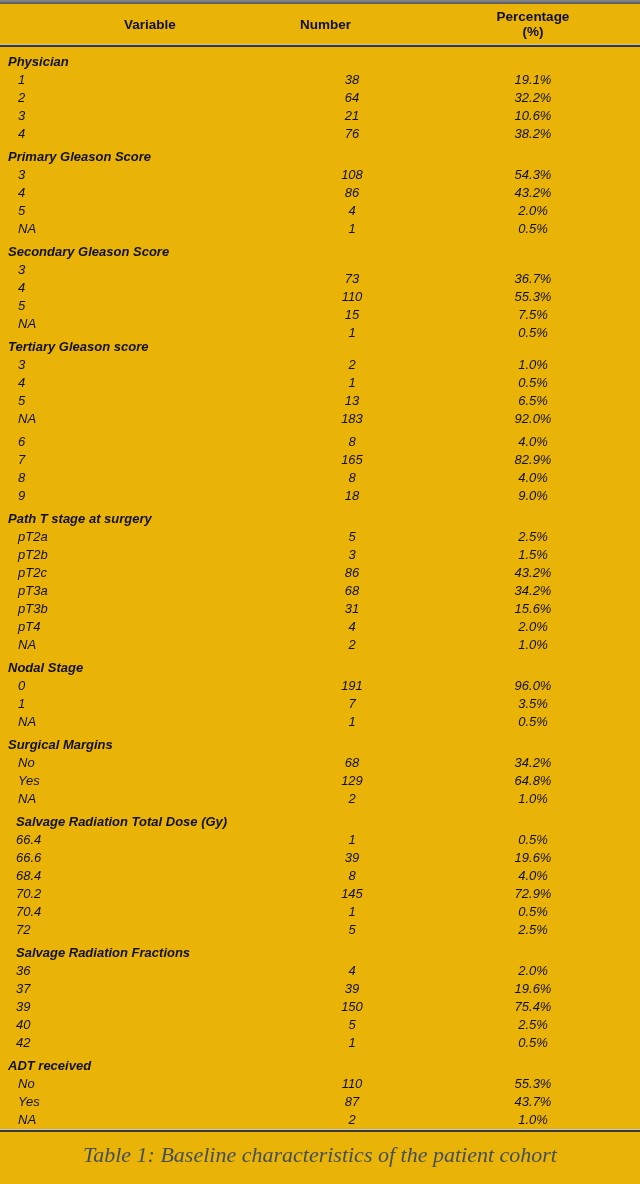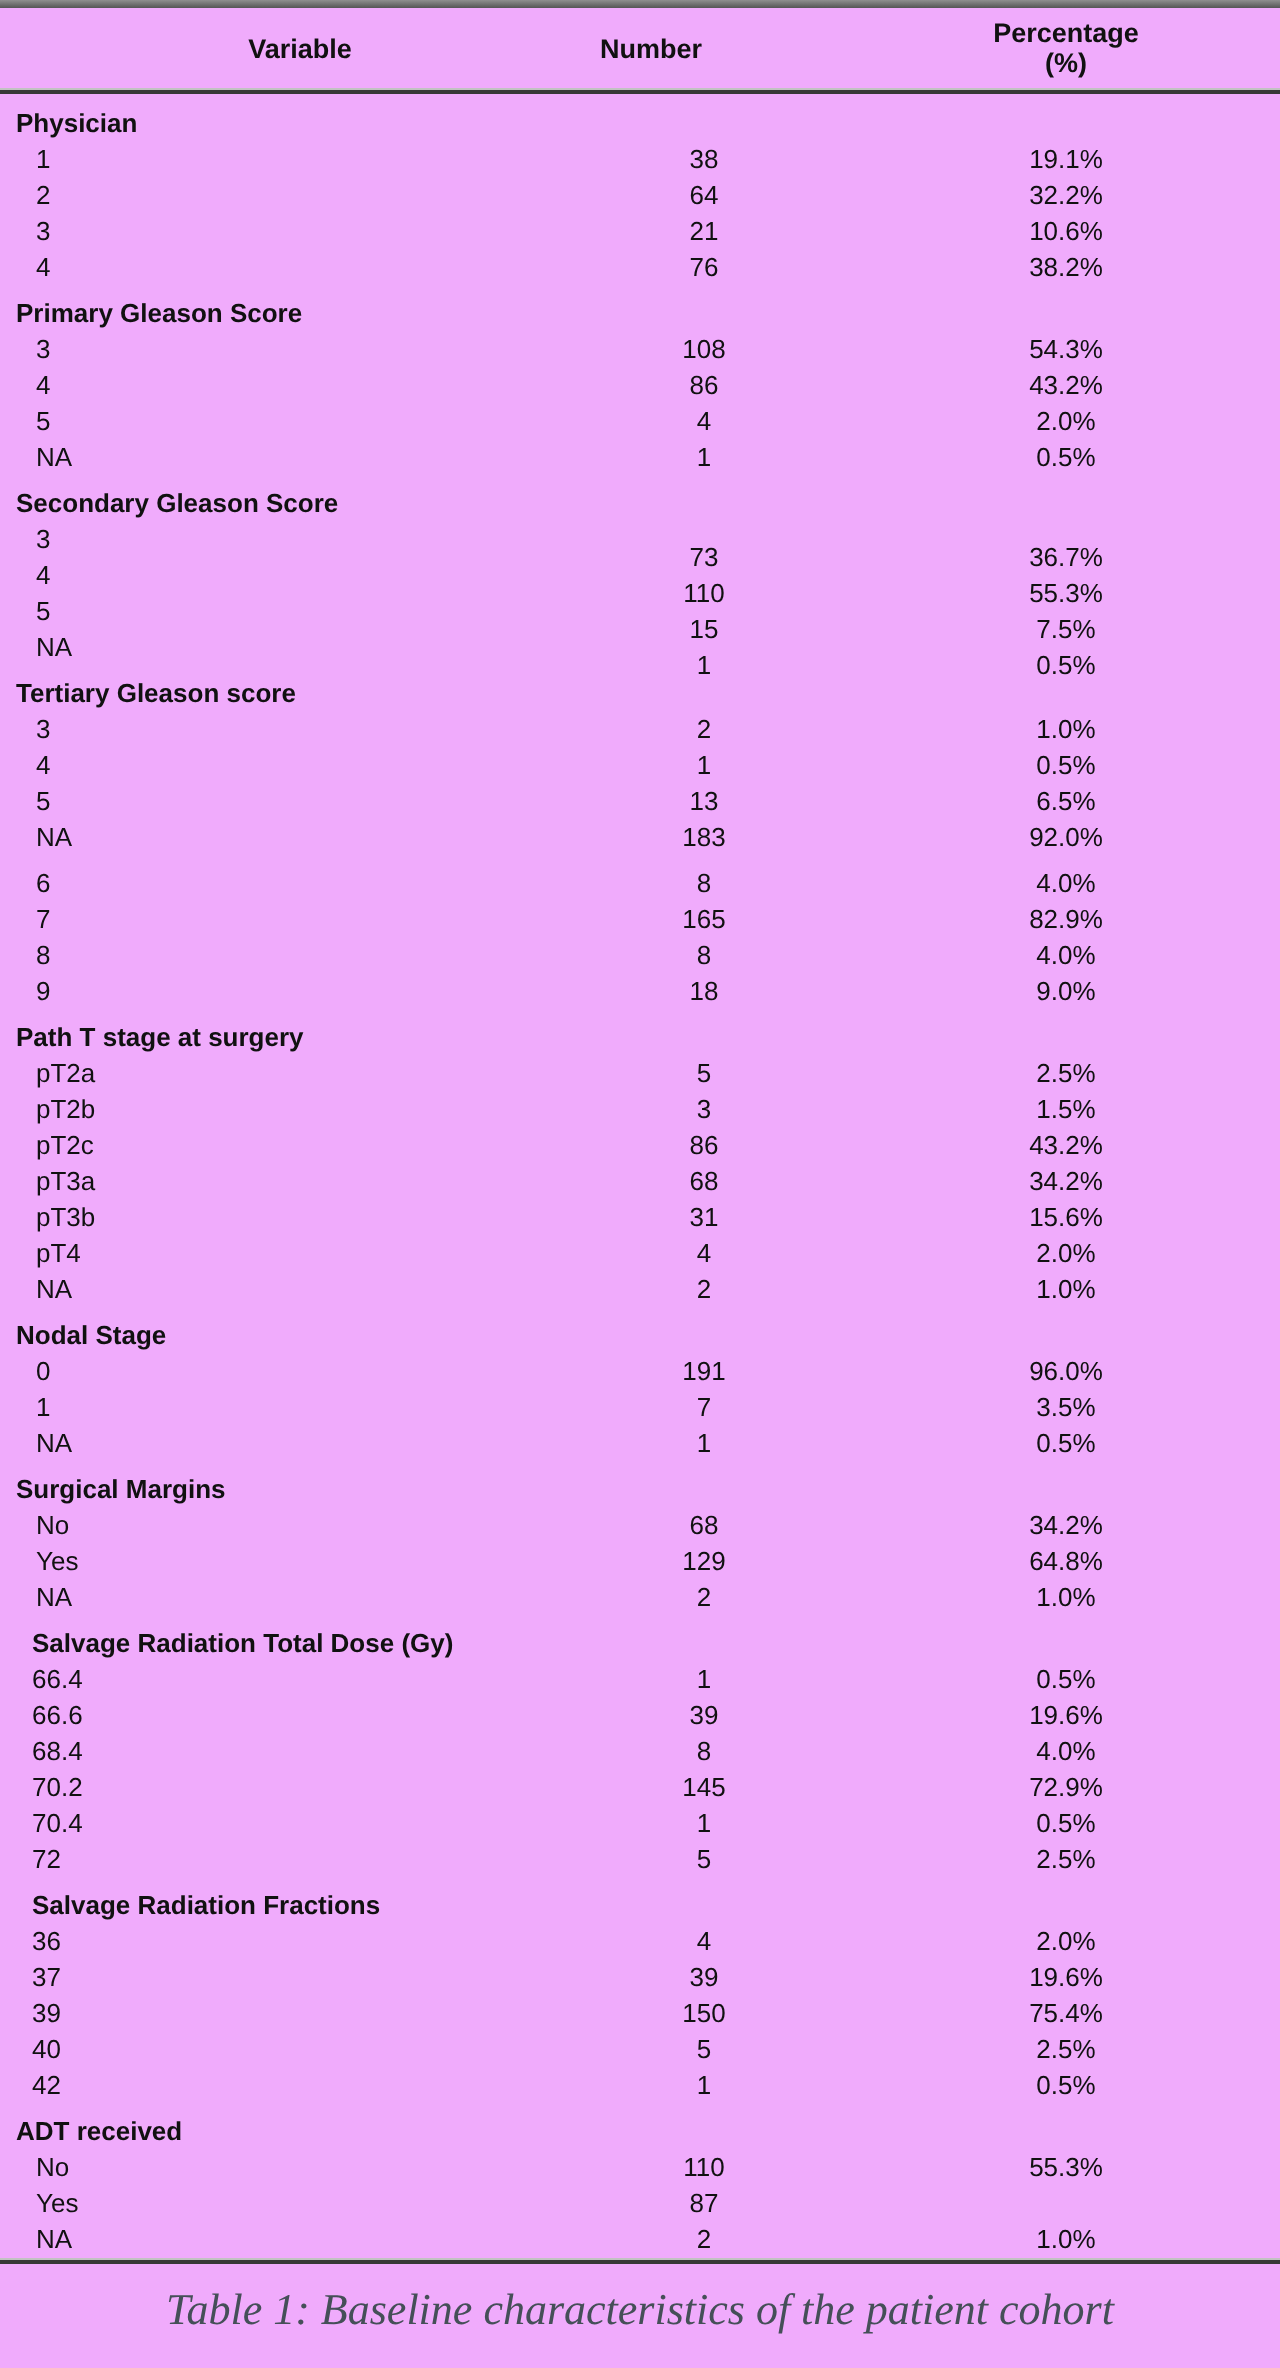--- a/index.html
+++ b/index.html
@@ -1,37 +1,37 @@
 <!DOCTYPE html>
 <html><head>
 <meta charset="utf-8">
 <style>
   html, body { margin:0; padding:0; background:#ffffff; }
   body {
     width:640px; height:1184px; overflow:hidden;
     font-family:"Liberation Sans", sans-serif;
     color:#111111;
   }
-  .page { position:relative; width:640px; height:1184px; background:#f0abfc; }
+  .page { position:relative; width:640px; height:1184px; background:#eab308; }
 
   .topbar { height:4px; background:linear-gradient(#8f8f8f, #555555); }
 
   .thead {
     display:grid; grid-template-columns:300px 104px 29px 200px;
     align-items:center; height:40px;
     font-weight:bold; font-size:13.5px;
   }
   .thead .h-variable { text-align:center; }
   .thead .h-number   { text-align:left; }
   .thead .h-pct      { text-align:center; line-height:15px; }
 
   .rule-light { height:1px; background:#c2c2c2; }
   .rule-dark  { height:2px; background:#383838; }
 
-  .tbody { padding-top:6px; }
+  .tbody { padding-top:6px;font-style:italic; }
 
   .section + .section { margin-top:5px; }
 
   .row {
     display:grid; grid-template-columns:300px 104px 29px 200px;
     height:18px; line-height:18px; font-size:13px;
     white-space:nowrap;
   }
   .row .label { padding-left:18px; text-align:left; }
   .row.section-header .label { padding-left:8px; font-weight:bold; }
@@ -414,20 +414,21 @@
         <div class="row">
           <div class="label">No</div>
           <div class="num">110</div>
           <div class="spacer"></div>
           <div class="pct">55.3%</div>
         </div>
         <div class="row">
           <div class="label">Yes</div>
           <div class="num">87</div>
           <div class="spacer"></div>
+          <div class="pct">43.7%</div>
         </div>
         <div class="row">
           <div class="label">NA</div>
           <div class="num">2</div>
           <div class="spacer"></div>
           <div class="pct">1.0%</div>
         </div>
       </div>
     </div>
 

